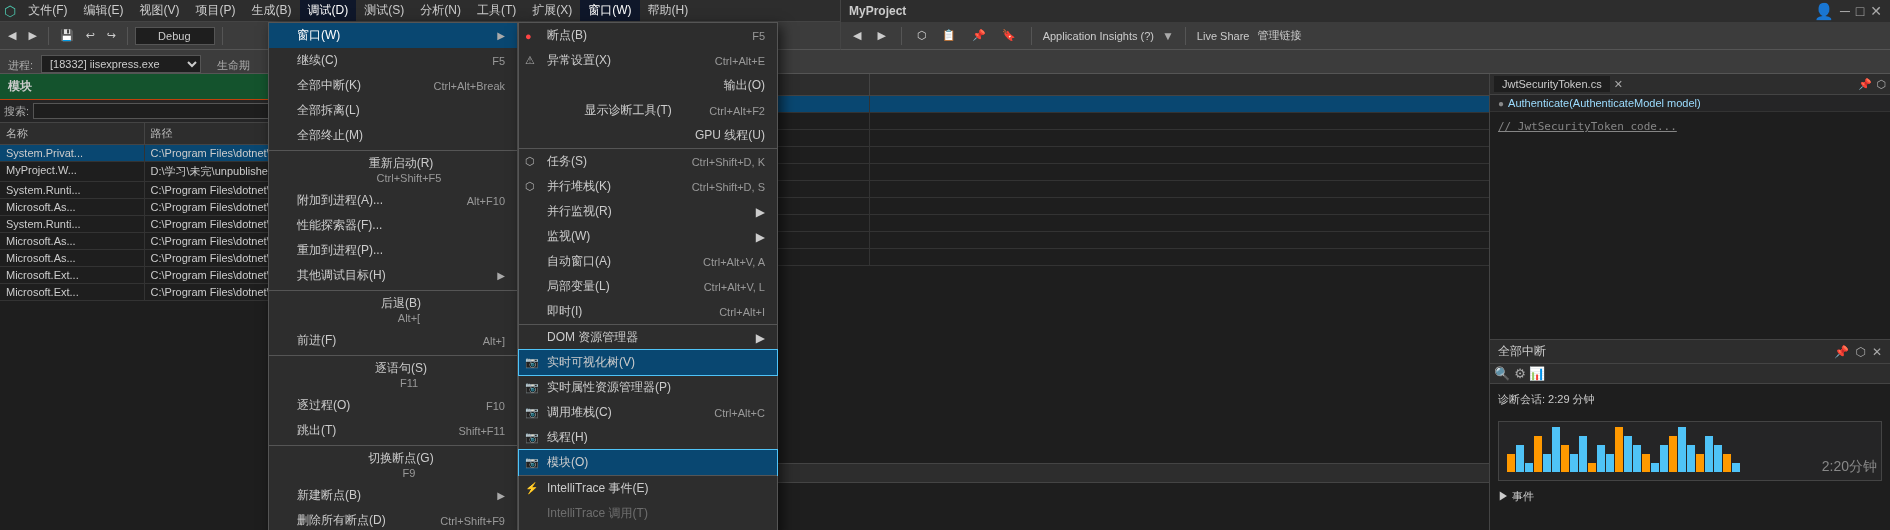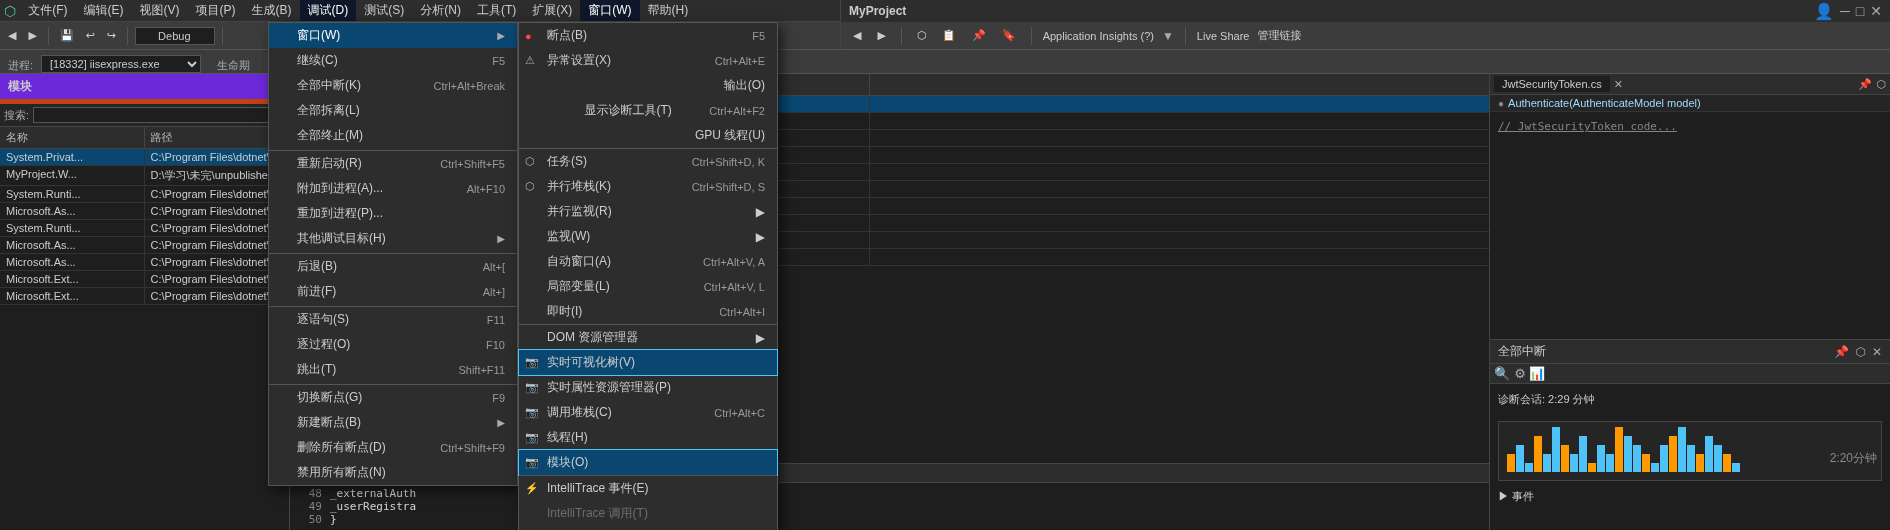--- a/index.html
+++ b/index.html
@@ -105,26 +105,26 @@
 
     
     .left-panel {
       width: 290px;
       background: #1e1e1e;
       border-right: 1px solid #444;
       display: flex;
       flex-direction: column;
     }
     .panel-title {
-      background: #6d28d9;
+      background: #14532d;
       color: #ccc;
       padding: 4px 8px;
       font-size: 12px;
       font-weight: bold;
-      border-bottom: 5px solid #c2410c;
+      border-bottom: 1px solid #c2410c;
     }
     .search-bar {
       display: flex;
       align-items: center;
       padding: 3px 4px;
       border-bottom: 1px solid #444;
       background: #252526;
     }
     .search-label {
       color: #aaa;
@@ -264,24 +264,24 @@
       align-items: flex-end;
       padding: 4px;
     }
     .chart-bar {
       background: #4fc3f7;
       width: 8px;
       margin-right: 1px;
     }
     .chart-label {
       color: #888;
-      font-size: 12px;
+      font-size: 14px;
       position: absolute;
       right: 4px;
-      bottom: 13px;
+      bottom: 4px;
     }
 
     
     .debug-menu {
       position: absolute;
       top: 22px;
       left: 268px;
       width: 250px;
       background: #2d2d2d;
       border: 1px solid #555;
@@ -299,20 +299,21 @@
       position: relative;
     }
     .debug-menu-item:hover, .debug-menu-item.active {
       background: #094771;
       color: #fff;
     }
     .debug-menu-item.separator {
       border-top: 1px solid #555;
       padding-top: 4px;
       margin-top: 2px;
+      flex-direction: column;
     }
     .debug-menu-item .shortcut {
       color: #999;
       font-size: 11px;
       margin-left: 16px;
     }
     .debug-menu-item .arrow {
       color: #aaa;
       font-size: 10px;
     }
@@ -716,20 +717,23 @@
   </div>
   <div class="debug-menu-item separator">
     <span>重新启动(R)</span>
     <span class="shortcut">Ctrl+Shift+F5</span>
   </div>
   <div class="debug-menu-item">
     <span>附加到进程(A)...</span>
     <span class="shortcut">Alt+F10</span>
   </div>
   <div class="debug-menu-item">
+    <span>性能探索器(F)...</span>
+  </div>
+  <div class="debug-menu-item">
     <span>重加到进程(P)...</span>
   </div>
   <div class="debug-menu-item">
     <span>其他调试目标(H)</span>
     <span class="arrow">▶</span>
   </div>
   <div class="debug-menu-item separator">
     <span>后退(B)</span>
     <span class="shortcut">Alt+[</span>
   </div>

